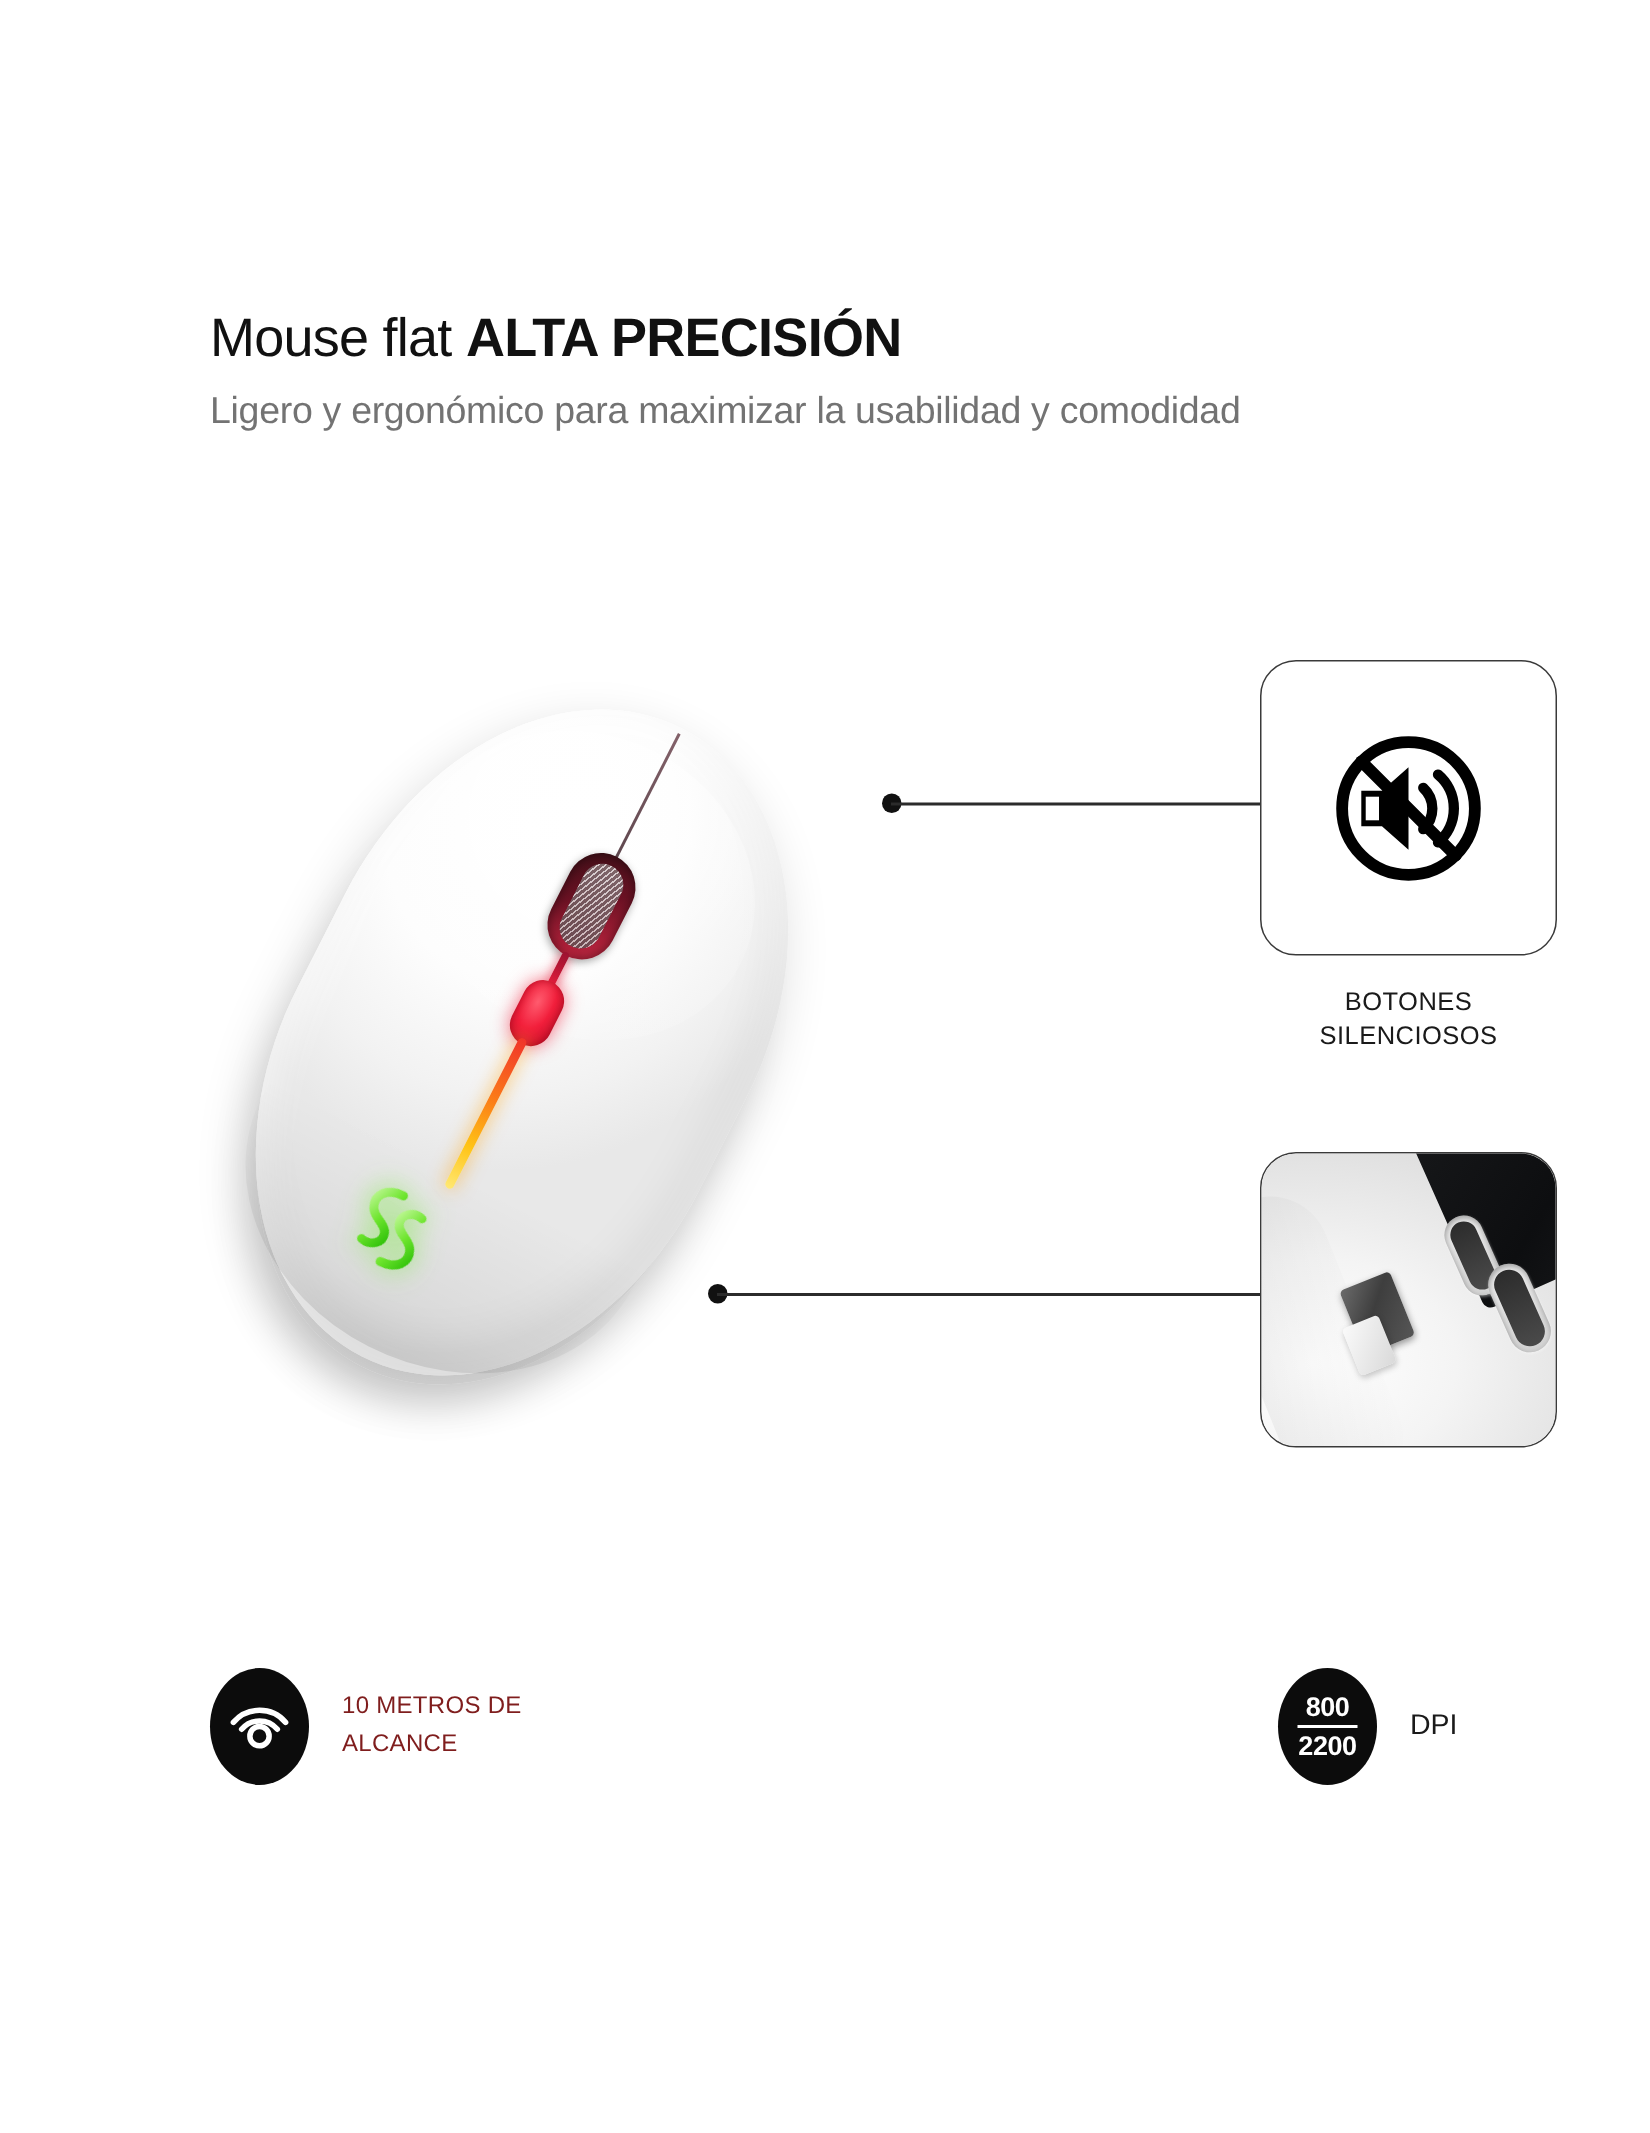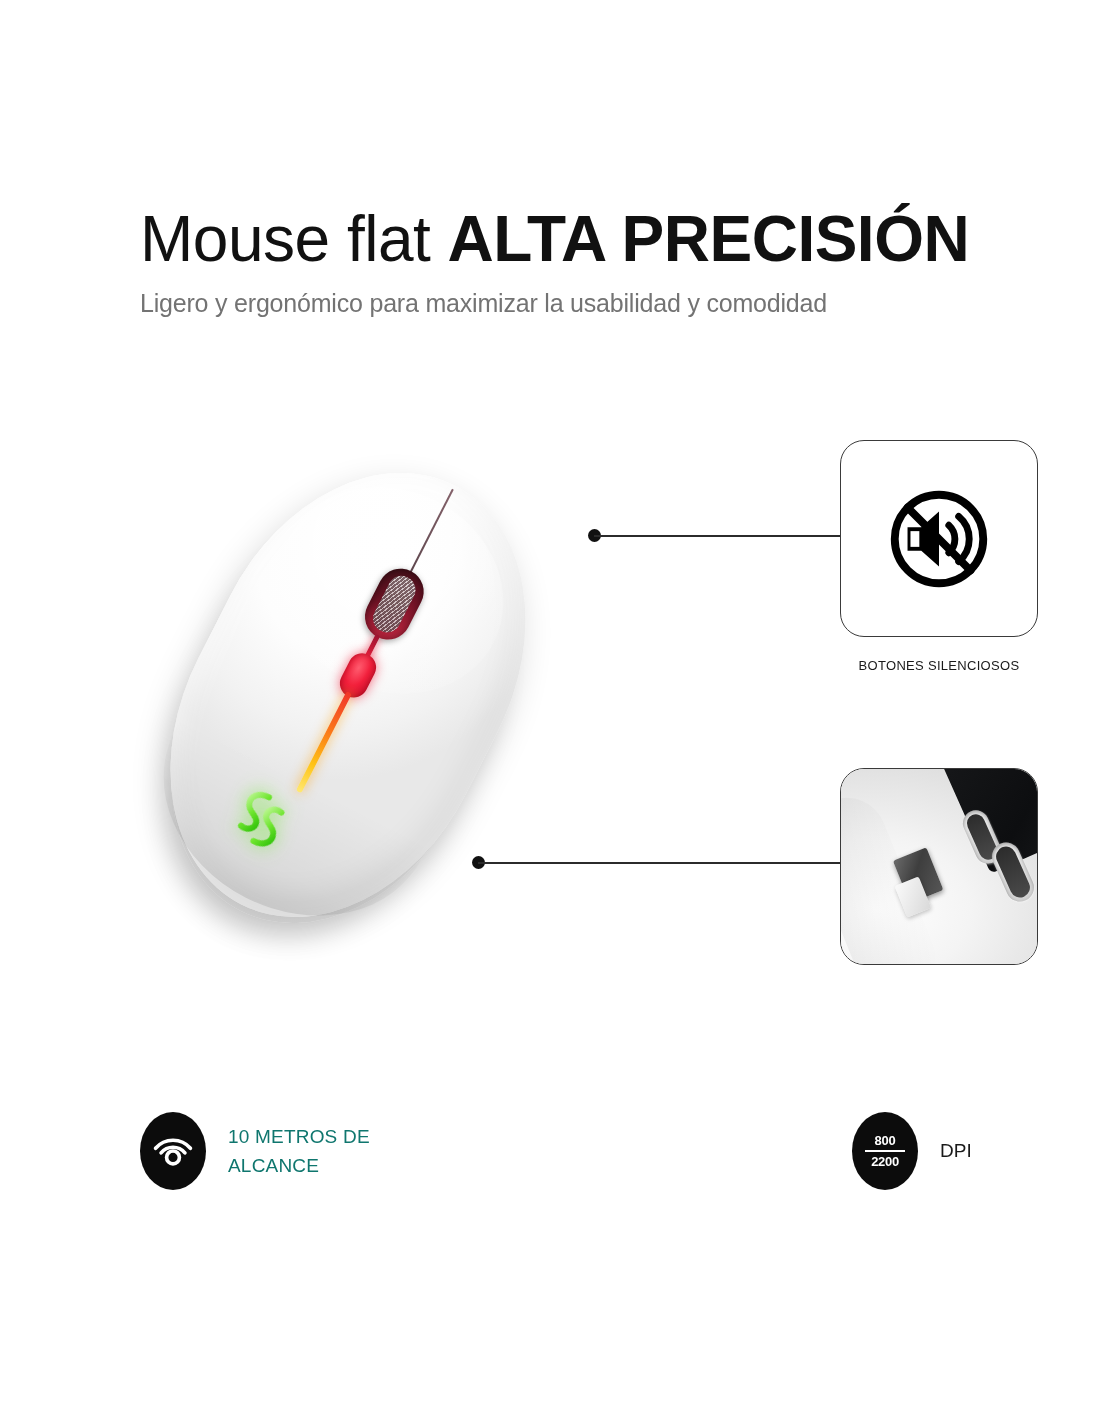--- a/index.html
+++ b/index.html
@@ -17,21 +17,21 @@
   }
 
   
   #header {
     position: absolute;
     left: 140px;
     top: 206px;
     width: 860px;
   }
   #title {
-    font-size: 64px;
+    font-size: 36px;
     line-height: 1.05;
     letter-spacing: -0.5px;
     color: #111111;
     white-space: nowrap;
   }
   #title .light { font-weight: 300; }
   #title .bold  { font-weight: 700; letter-spacing: -0.5px; }
   #subtitle {
     margin-top: 16px;
     font-size: 25px;
@@ -202,21 +202,21 @@
     box-sizing: border-box;
     border: 1.6px solid #3a3a3a;
     border-radius: 24px;
     background: #ffffff;
     overflow: hidden;
     position: relative;
   }
   .callout-label {
     margin-top: 20px;
     text-align: center;
-    font-size: 13px;
+    font-size: 17px;
     line-height: 1.35;
     font-weight: 400;
     color: #1a1a1a;
     letter-spacing: 0.3px;
   }
 
   
   .mute-icon-wrap {
     position: absolute;
     inset: 0;
@@ -325,41 +325,41 @@
     height: 78px;
     border-radius: 50%;
     background: #0c0c0c;
     display: flex;
     align-items: center;
     justify-content: center;
     flex: none;
   }
   .feature-text {
     margin-left: 22px;
-    font-size: 19px;
+    font-size: 16px;
     line-height: 1.55;
-    color: #0f766e;
+    color: #7f1d1d;
     letter-spacing: 0.2px;
     white-space: pre-line;
   }
   .dpi-badge {
     width: 66px;
     height: 78px;
     border-radius: 50%;
     background: #0c0c0c;
     color: #ffffff;
     display: flex;
     flex-direction: column;
     align-items: center;
     justify-content: center;
     flex: none;
     font-weight: 700;
     line-height: 1;
   }
-  .dpi-badge .num { font-size: 13px; letter-spacing: -0.3px; }
+  .dpi-badge .num { font-size: 18px; letter-spacing: -0.3px; }
   .dpi-badge .rule {
     width: 40px;
     height: 2px;
     background: #ffffff;
     margin: 3px 0;
   }
   .dpi-word {
     margin-left: 22px;
     font-size: 19px;
     color: #1a1a1a;

